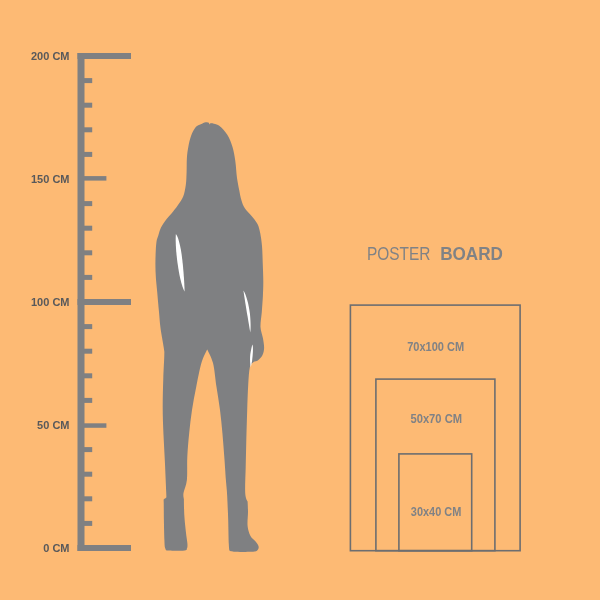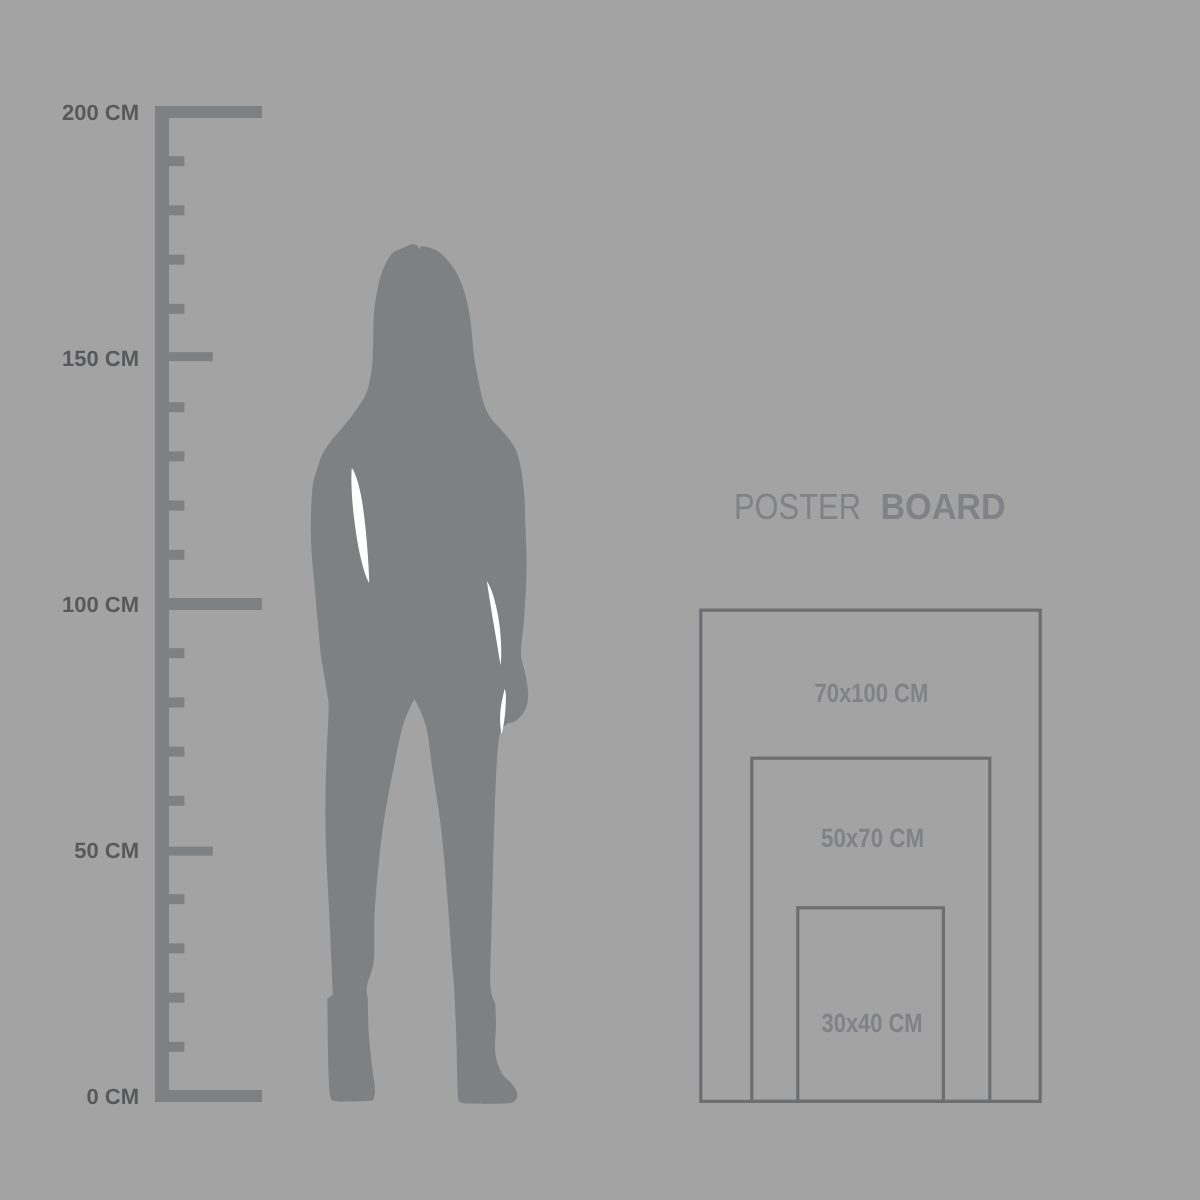--- a/index.html
+++ b/index.html
@@ -1,16 +1,16 @@
 <!DOCTYPE html>
 <html><head>
 <meta charset="utf-8">
 <style>
   html,body{margin:0;padding:0;background:#ffffff;}
-  #stage{position:relative;width:600px;height:600px;background:#a3a3a3;overflow:hidden;}
+  #stage{position:relative;width:600px;height:600px;background:#fdba74;overflow:hidden;}
   svg{display:block;}
   text{font-family:"Liberation Sans", sans-serif;}
 </style>
 </head>
 <body>
 <div id="stage">
 <svg width="600" height="600" viewBox="0 0 600 600" xmlns="http://www.w3.org/2000/svg">
 
   <g fill="#7f8082">
     <rect x="77.5" y="53" width="7" height="498"></rect>

